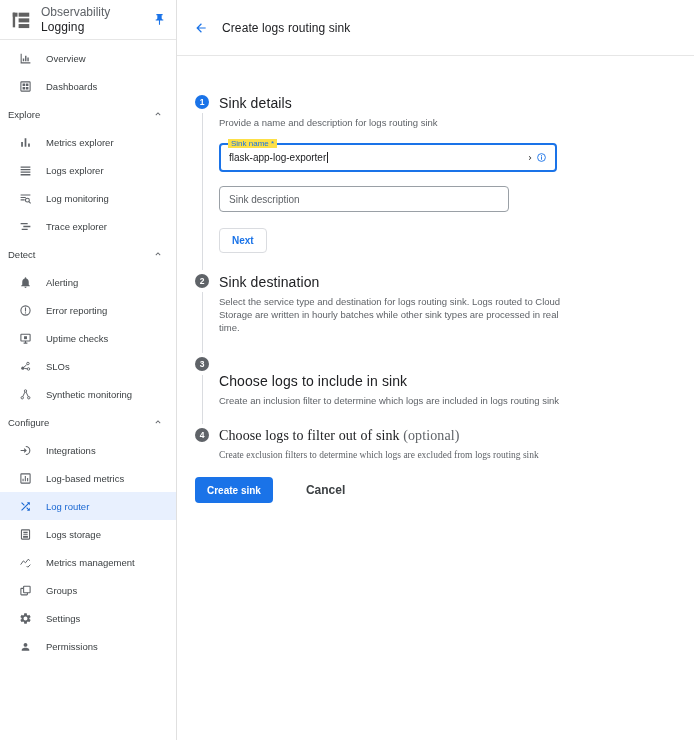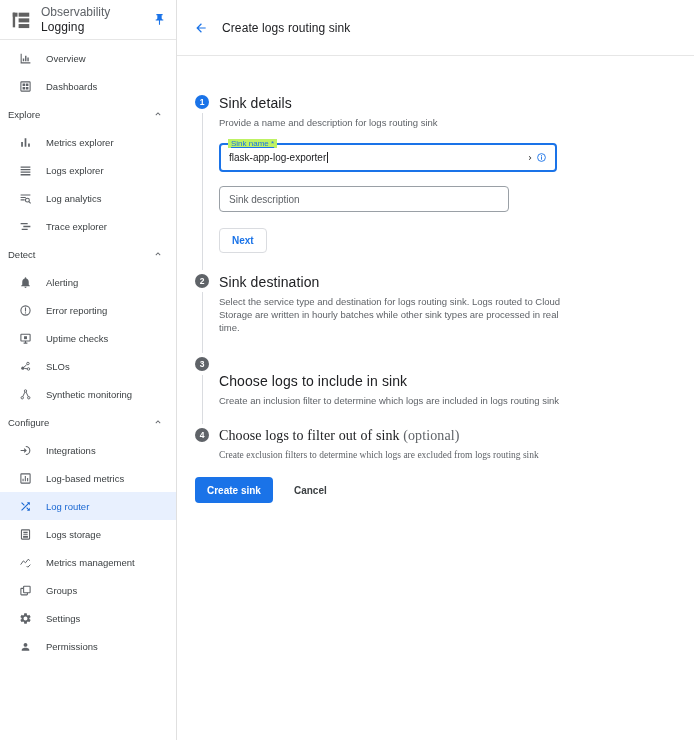--- a/index.html
+++ b/index.html
@@ -67,22 +67,22 @@
   .sp3 { padding-bottom:21px;margin-top:16px; }
   .sp4 { padding-bottom:2px;font-family:Liberation Serif, serif; }
 
   
   .field-outlined {
     position:relative; margin-top:14px; width:338px; height:29px;
     border:2px solid #1a73e8; border-radius:4px;
     display:flex; align-items:center; padding:0 8px; background:#fff; cursor:text;
   }
   .float-label {
-    position:absolute; top:-6px; left:7px; background:#bef264;
-    padding:0 3px; font-size:8px; color:#1a73e8; white-space:nowrap;text-decoration:underline;
+    position:absolute; top:-6px; left:7px; background:#fde047;
+    padding:0 3px; font-size:8px; color:#1a73e8; white-space:nowrap;
   }
   .field-value { font-size:10px; color:#202124; white-space:nowrap; }
   .caret { display:inline-block; width:1px; height:11px; background:#202124; margin-left:1px; vertical-align:text-bottom; }
   .suffix { margin-left:auto; display:flex; align-items:center; gap:2px; }
   .sfx-chev { width:8px; height:8px; color:#202124; }
   .sfx-info { width:11px; height:11px; color:#1a73e8; cursor:pointer; }
 
   .desc-input {
     margin-top:14px; width:290px; height:26px;
     border:1px solid #9aa0a6; border-radius:4px;
@@ -99,22 +99,22 @@
   }
 
   
   .actions { display:flex; align-items:center; margin-top:13px;gap:12px; }
   .create-btn {
     height:26px; padding:0 12px; background:#1a73e8; color:#fff;
     border:none; border-radius:4px; font-size:10px; font-weight:700; cursor:pointer;
     font-family:"Liberation Sans","DejaVu Sans",sans-serif;
   }
   .cancel-btn {
-    background:none; border:none; color:#3c4043; font-size:10px; font-weight:700;
-    margin-left:9px; cursor:pointer; font-family:"Liberation Sans","DejaVu Sans",sans-serif;
+    background:none; border:none; color:#3c4043; font-size:12px; font-weight:700;
+    margin-left:21px; cursor:pointer; font-family:"Liberation Sans","DejaVu Sans",sans-serif;
   }
 </style>
 </head>
 <body>
 
 <div class="app">
 
   <aside class="sidebar">
     <div class="sidebar-header">
       <span class="logo-wrap">
@@ -180,21 +180,21 @@
           <span class="nav-label">Logs explorer</span>
         </div>
         <div class="nav-item">
           <span class="nicon">
             <svg viewBox="0 0 24 24" fill="none" stroke="currentColor" stroke-width="2">
               <path d="M3 5.5h18M3 10h9.5M3 14.5h7.5"></path>
               <circle cx="15.5" cy="15" r="3.6"></circle>
               <path d="M18.2 17.7L21.5 21"></path>
             </svg>
           </span>
-          <span class="nav-label">Log analytics</span>
+          <span class="nav-label">Log monitoring</span>
         </div>
         <div class="nav-item">
           <span class="nicon">
             <svg viewBox="0 0 24 24" fill="currentColor">
               <path d="M3 5.5h13v2.4H3zM8 10.8h13v2.4H8zM5 16.1h11v2.4H5z"></path>
             </svg>
           </span>
           <span class="nav-label">Trace explorer</span>
         </div>
         <div class="nav-section">

